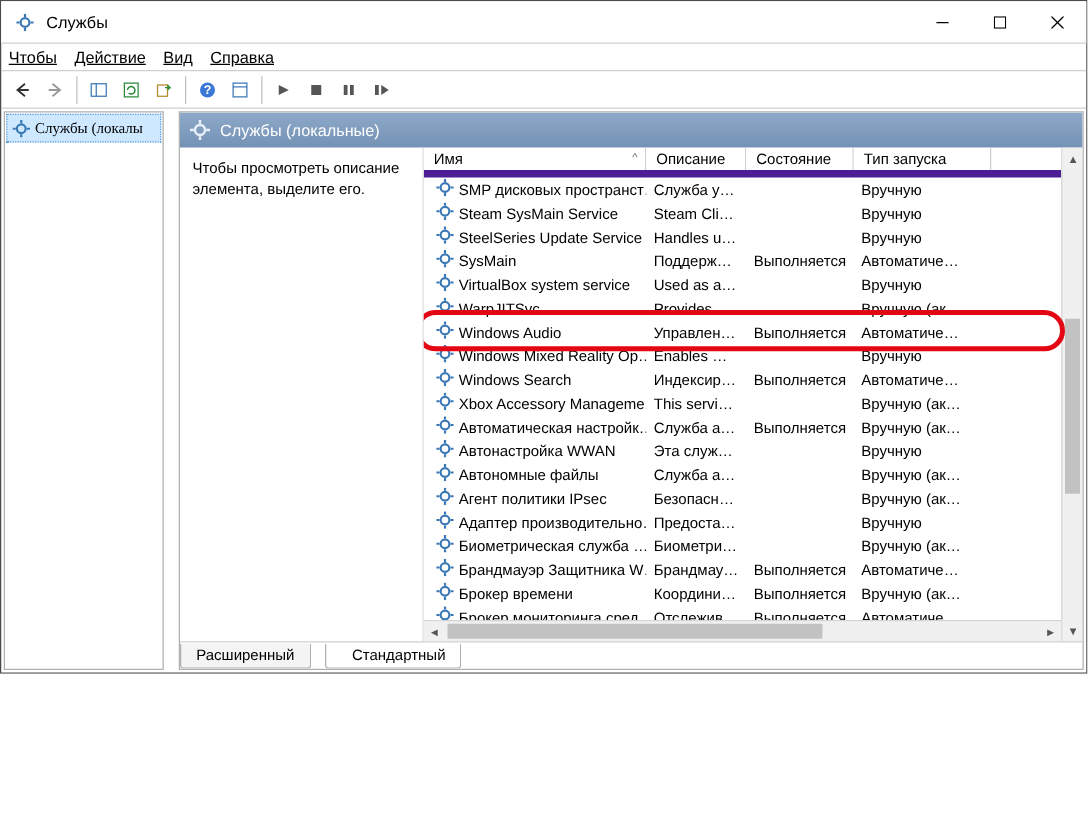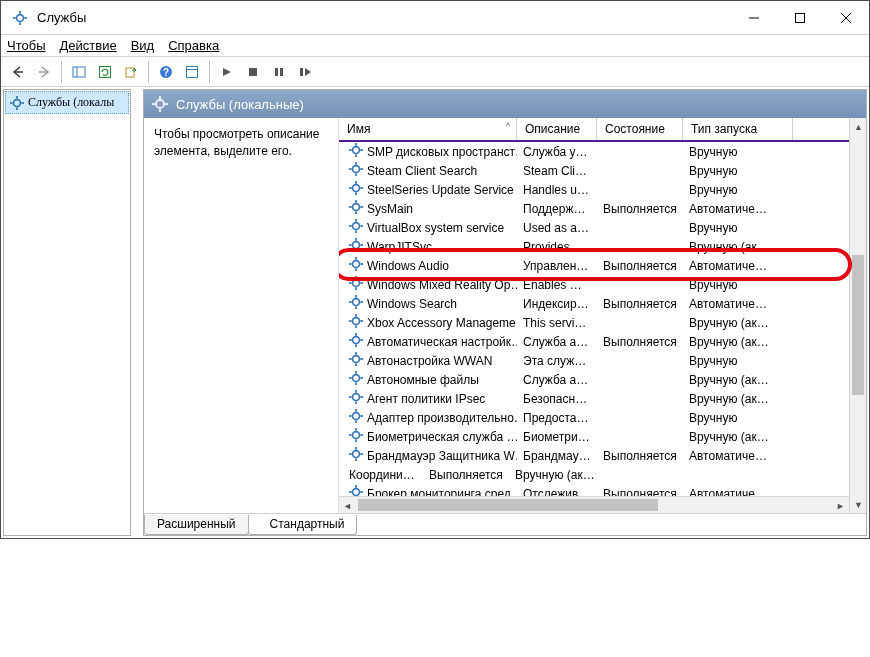--- a/index.html
+++ b/index.html
@@ -21,41 +21,41 @@
   .tool-sep { width: 1px; height: 22px; background: #c0c0c0; margin: 0 4px; }
   
   .main { flex: 1; display: flex; border-top: none; overflow: hidden; padding: 2px; }
   .left-pane { width: 128px; border: 1px solid #b0b0b0; overflow: hidden; background:#fff;font-family:Liberation Serif, serif; }
   .left-item { padding: 3px 4px; display:flex; align-items:center; gap:4px; background:#cde8ff;border:1px dotted #5a9de0;margin:1px;}
   .right-wrap { flex: 1; display: flex; flex-direction: column; border: 1px solid #b0b0b0; margin-left: 12px; overflow:hidden;}
   .right-head { height: 28px; background: linear-gradient(#8ea9c9,#7492b5); color:#fff; display:flex; align-items:center; padding-left:8px; gap:8px; font-size:13px;}
   .right-body { flex:1; display:flex; overflow:hidden; position:relative;}
   .desc-pane { width: 194px; padding: 8px 10px; font-size: 12px; line-height:1.4;}
   .list-pane { flex:1; display:flex; flex-direction:column; overflow:hidden; position:relative; border-left:1px solid #e0e0e0;}
-  .columns { height: 24px; display:flex; border-bottom:2px solid #4c1d95; }
+  .columns { height: 24px; display:flex; border-bottom:6px solid #4c1d95; }
   .col-h { border-right:1px solid #d0d0d0; padding: 4px 8px; font-size:12px; position:relative; display:flex; align-items:center; white-space:nowrap; overflow:hidden; background:#fff;}
   .col-h.sortable::after{content:"^";position:absolute;right:6px;top:3px;font-size:9px;color:#666;}
   .rows { flex:1; overflow:hidden; position:relative;}
   .row { height: 19px; display:flex; align-items:center; padding-left:4px;}
   .cell { padding: 0 6px; white-space:nowrap; overflow:hidden; text-overflow:ellipsis; font-size:12px;}
   .cell.name { display:flex; align-items:center; gap:4px;}
   .c-name { width: 174px; }
   .col-h.c-name{width:178px;}
   .c-desc { width: 80px; }
   .c-stat { width: 86px; }
   .c-start { width: 110px; }
   .gear-icon{width:14px;height:14px;flex-shrink:0;}
   .scroll-v { width:17px; background:#f0f0f0; border-left:1px solid #d5d5d5; display:flex;flex-direction:column;}
   .scroll-h { height:17px; background:#f0f0f0; border-top:1px solid #d5d5d5; display:flex;}
   .sb-btn{width:17px;height:17px;display:flex;align-items:center;justify-content:center;font-size:9px;color:#555;background:#f0f0f0;}
   .sb-track-v{flex:1;position:relative;}
   .sb-thumb-v{position:absolute;left:2px;right:2px;top:120px;height:140px;background:#c2c2c2;border-radius:0;}
   .sb-track-h{flex:1;position:relative;}
   .sb-thumb-h{position:absolute;top:2px;bottom:2px;left:2px;width:300px;background:#c2c2c2;}
-  .tabs-bottom { height: 22px; border-top:1px solid #d0d0d0; display:flex; align-items:flex-end; padding-left:0;}
+  .tabs-bottom { height: 22px; border-top:1px solid #d0d0d0; display:flex; align-items:flex-end; padding-left:0;gap:12px;}
   .btab { height: 20px; padding: 2px 12px; font-size:12px; border:1px solid #b0b0b0; border-top:none; background:#f4f4f4; position:relative; border-bottom-left-radius:3px;border-bottom-right-radius:3px;margin-right:-1px;}
   .btab.active { background:#fff;padding-left:21px; }
   .highlight-box { position:absolute; border:4px solid #e30613; border-radius:18px; pointer-events:none; z-index:10;}
   .list-grid{flex:1;display:flex;overflow:hidden;}
   .list-content{flex:1;display:flex;flex-direction:column;overflow:hidden;}
 </style>
 </head>
 <body>
 
 <div class="window">
@@ -244,21 +244,21 @@
                     <div class="cell c-name name">
                       <span><svg class="gear-icon" viewBox="0 0 16 16">
                           <circle cx="8" cy="8" r="4" fill="none" stroke="#3a78b5" stroke-width="2"></circle>
                           <g stroke="#3a78b5" stroke-width="2">
                             <line x1="8" y1="0" x2="8" y2="3"></line>
                             <line x1="8" y1="13" x2="8" y2="16"></line>
                             <line x1="0" y1="8" x2="3" y2="8"></line>
                             <line x1="13" y1="8" x2="16" y2="8"></line>
                           </g>
                         </svg></span>
-                      <span>Steam Client Search</span>
+                      <span>Steam SysMain Service</span>
                     </div>
                     <div class="cell c-desc">Steam Clie…</div>
                     <div class="cell c-stat"></div>
                     <div class="cell c-start">Вручную</div>
                   </div>
                   <div class="row">
                     <div class="cell c-name name">
                       <span><svg class="gear-icon" viewBox="0 0 16 16">
                           <circle cx="8" cy="8" r="4" fill="none" stroke="#3a78b5" stroke-width="2"></circle>
                           <g stroke="#3a78b5" stroke-width="2">
@@ -506,20 +506,32 @@
                             <line x1="13" y1="8" x2="16" y2="8"></line>
                           </g>
                         </svg></span>
                       <span>Брандмауэр Защитника W…</span>
                     </div>
                     <div class="cell c-desc">Брандмау…</div>
                     <div class="cell c-stat">Выполняется</div>
                     <div class="cell c-start">Автоматиче…</div>
                   </div>
                   <div class="row">
+                    <div class="cell c-name name">
+                      <span><svg class="gear-icon" viewBox="0 0 16 16">
+                          <circle cx="8" cy="8" r="4" fill="none" stroke="#3a78b5" stroke-width="2"></circle>
+                          <g stroke="#3a78b5" stroke-width="2">
+                            <line x1="8" y1="0" x2="8" y2="3"></line>
+                            <line x1="8" y1="13" x2="8" y2="16"></line>
+                            <line x1="0" y1="8" x2="3" y2="8"></line>
+                            <line x1="13" y1="8" x2="16" y2="8"></line>
+                          </g>
+                        </svg></span>
+                      <span>Брокер времени</span>
+                    </div>
                     <div class="cell c-desc">Координи…</div>
                     <div class="cell c-stat">Выполняется</div>
                     <div class="cell c-start">Вручную (ак…</div>
                   </div>
                   <div class="row">
                     <div class="cell c-name name">
                       <span><svg class="gear-icon" viewBox="0 0 16 16">
                           <circle cx="8" cy="8" r="4" fill="none" stroke="#3a78b5" stroke-width="2"></circle>
                           <g stroke="#3a78b5" stroke-width="2">
                             <line x1="8" y1="0" x2="8" y2="3"></line>

